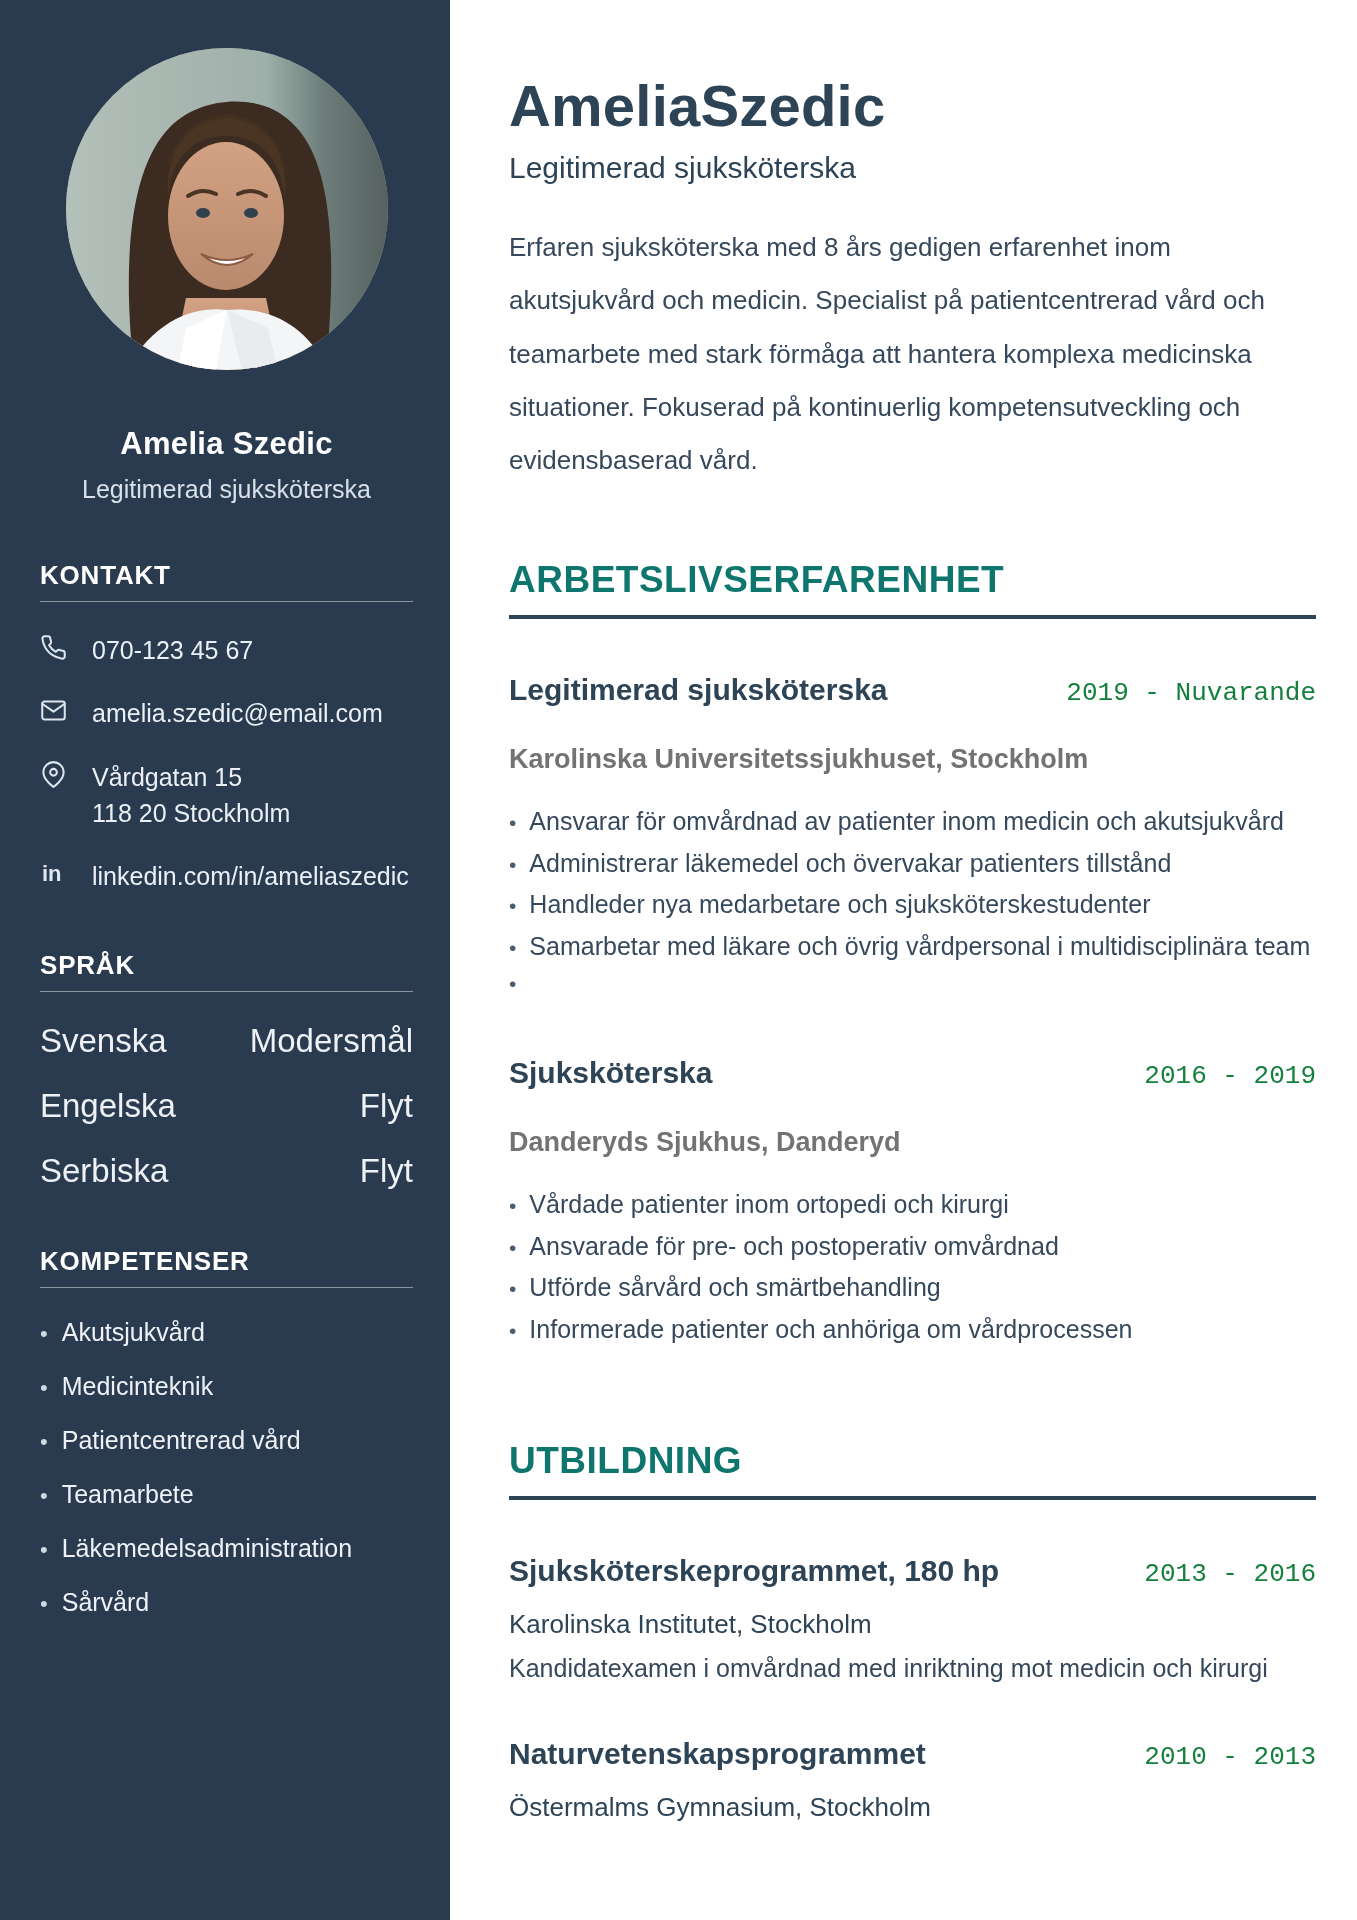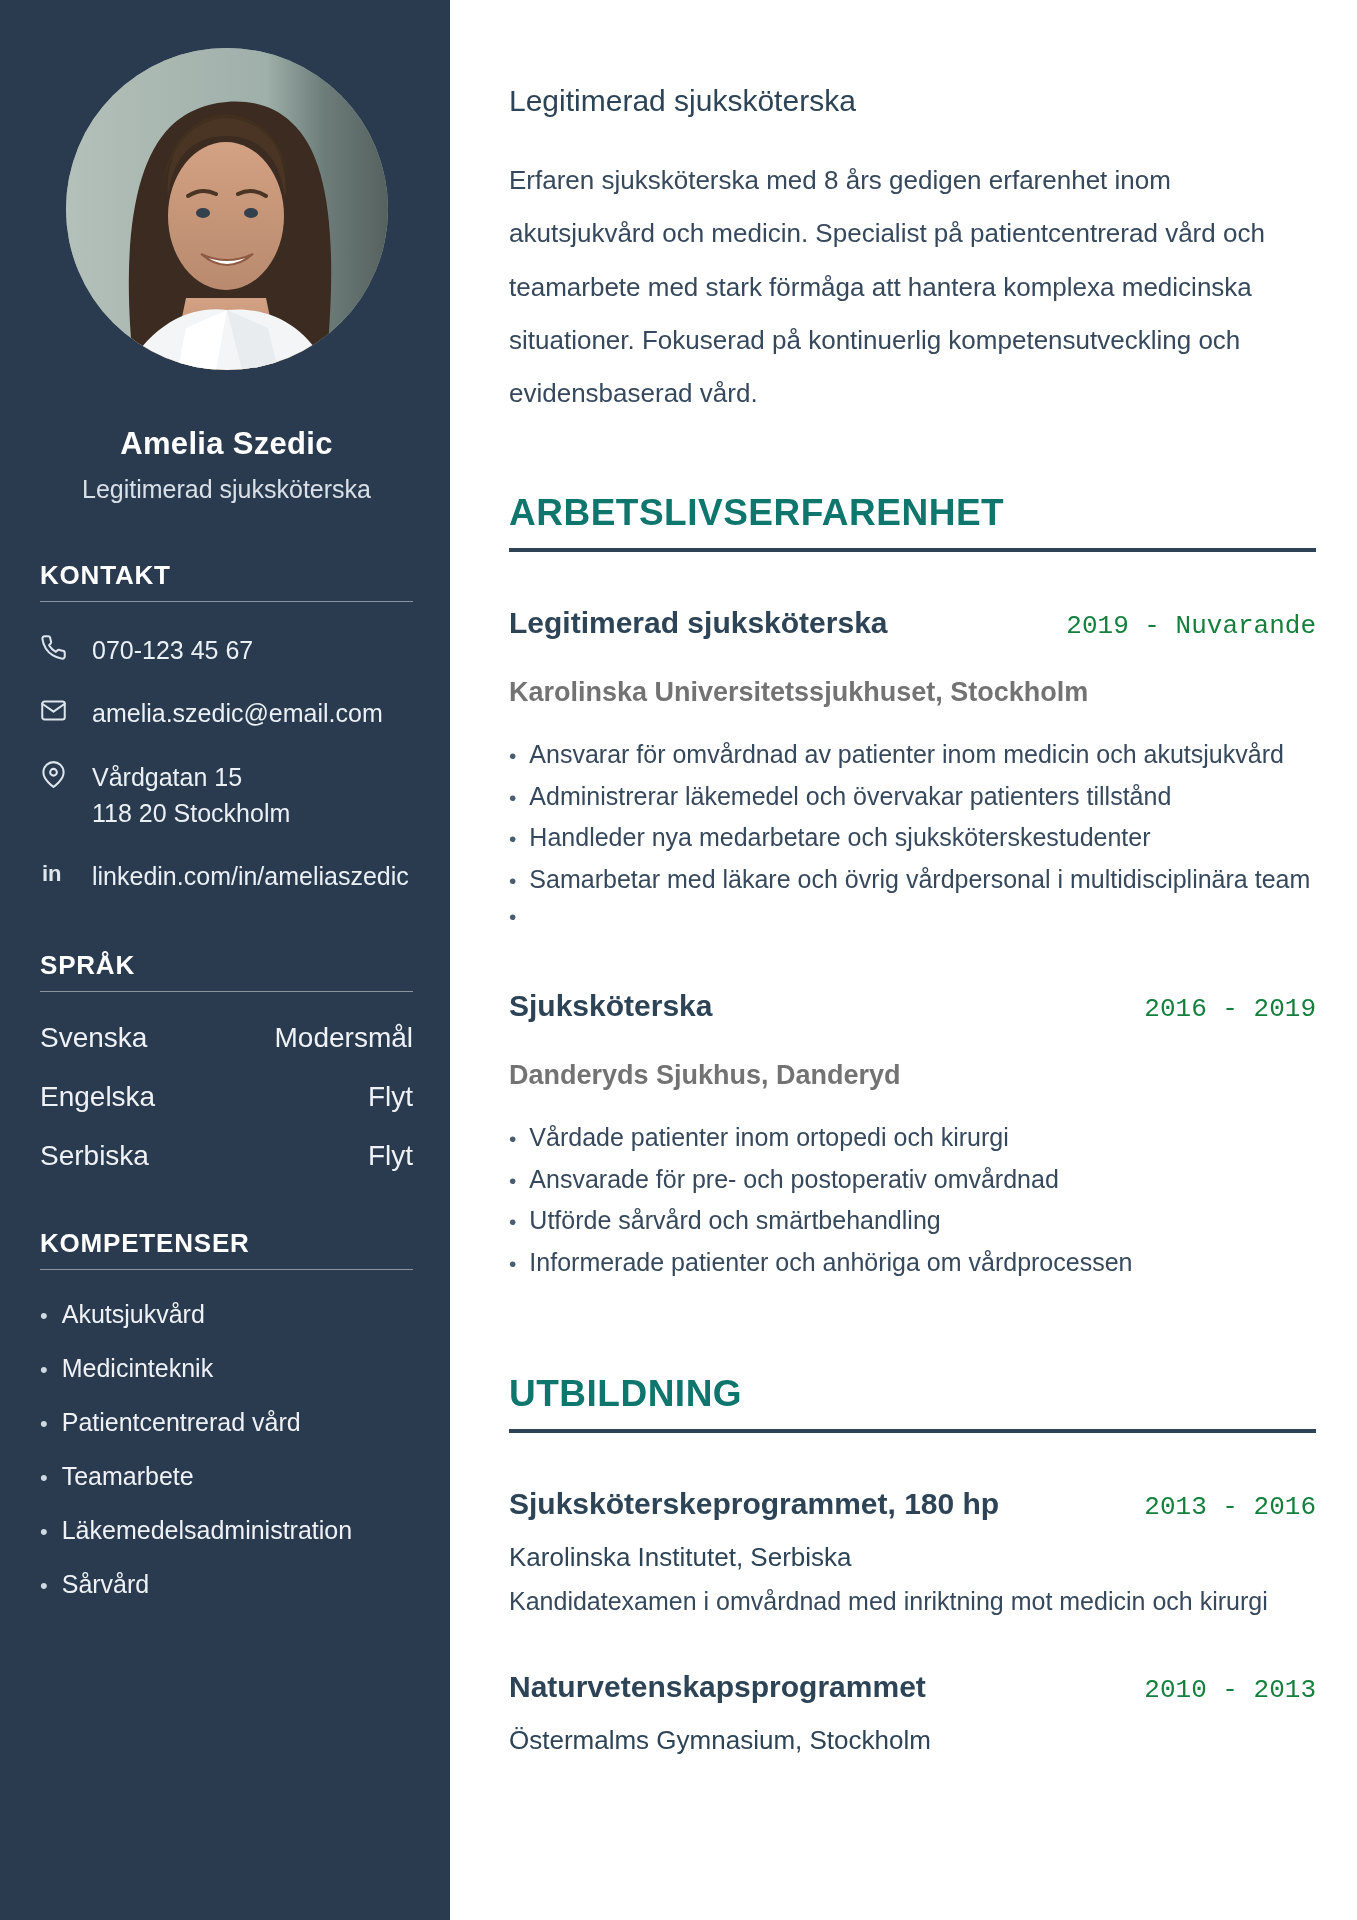--- a/index.html
+++ b/index.html
@@ -40,21 +40,21 @@
     padding-bottom:10px;
     border-bottom:1px solid rgba(255,255,255,0.45);
     margin-bottom:30px;
   }
   .contact-row { display:flex; align-items:flex-start; margin-bottom:27px; }
   .contact-icon { width:30px; flex-shrink:0; margin-right:22px; padding-top:2px; }
   .contact-icon svg { display:block; }
   .contact-text { font-size:25px; color:#eaf0f5; line-height:1.45; word-break:break-all; }
   .lang-row {
     display:flex; justify-content:space-between; align-items:baseline;
-    margin-bottom:27px; font-size:28px;
+    margin-bottom:27px; font-size:33px;
   }
   .lang-name { color:#eef2f7; }
   .lang-level { color:#eef2f7; }
   .skill-row { display:flex; align-items:baseline; margin-bottom:25px; font-size:25px; color:#eef2f7; }
   .skill-bullet { margin-right:14px; font-size:22px; color:#cfd9e2; }
 
   
   .main { flex:1; padding:72px 41px 40px 59px; }
   .main-name {
     font-size:58px; font-weight:bold; color:#2d4356; letter-spacing:0.2px;
@@ -219,20 +219,21 @@
       </div>
       <div class="skill-row">
         <span class="skill-bullet">•</span>
         <span>Sårvård</span>
       </div>
     </div>
   </aside>
 
   <main class="main">
 
+    <h1 class="main-name">AmeliaSzedic</h1>
     <div class="main-title">Legitimerad sjuksköterska</div>
 
     <p class="summary">Erfaren sjuksköterska med 8 års gedigen erfarenhet inom akutsjukvård och medicin. Specialist på patientcentrerad vård och teamarbete med stark förmåga att hantera komplexa medicinska situationer. Fokuserad på kontinuerlig kompetensutveckling och evidensbaserad vård.</p>
 
     <section class="section-exp">
       <h2 class="section-heading">ARBETSLIVSERFARENHET</h2>
 
       <div class="entry">
         <div class="entry-head">
           <span class="entry-title">Legitimerad sjuksköterska</span>
@@ -290,21 +291,21 @@
     </section>
 
     <section class="section-edu">
       <h2 class="section-heading">UTBILDNING</h2>
 
       <div class="entry">
         <div class="entry-head">
           <span class="entry-title">Sjuksköterskeprogrammet, 180 hp</span>
           <span class="entry-period">2013 - 2016</span>
         </div>
-        <div class="edu-school">Karolinska Institutet, Serbiska</div>
+        <div class="edu-school">Karolinska Institutet, Stockholm</div>
         <div class="edu-desc">Kandidatexamen i omvårdnad med inriktning mot medicin och kirurgi</div>
       </div>
 
       <div class="entry">
         <div class="entry-head">
           <span class="entry-title">Naturvetenskapsprogrammet</span>
           <span class="entry-period">2010 - 2013</span>
         </div>
         <div class="edu-school">Östermalms Gymnasium, Stockholm</div>
       </div>

